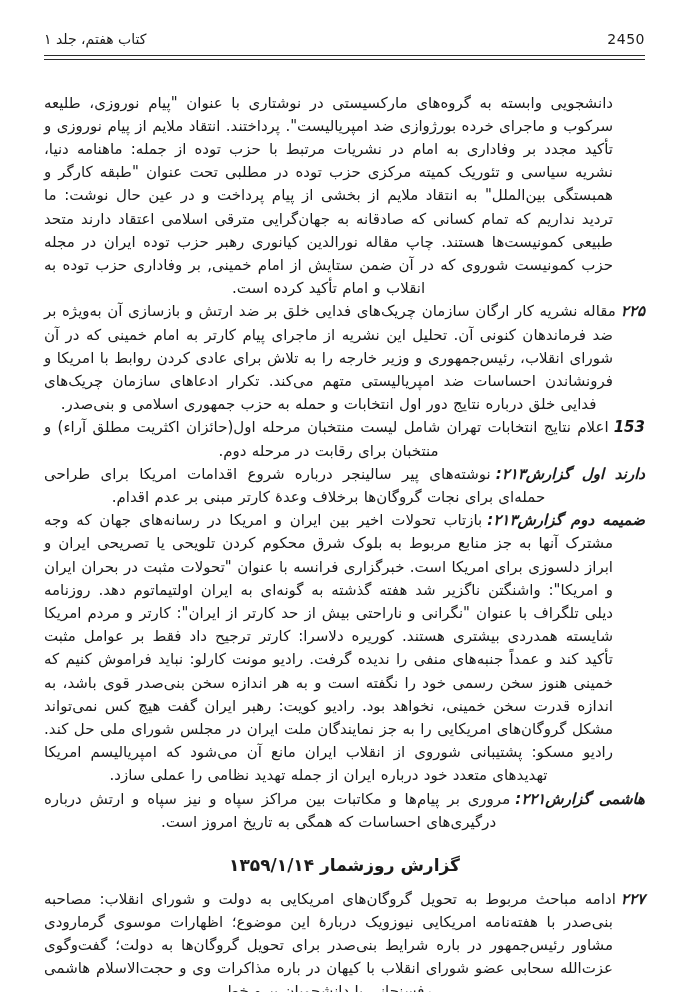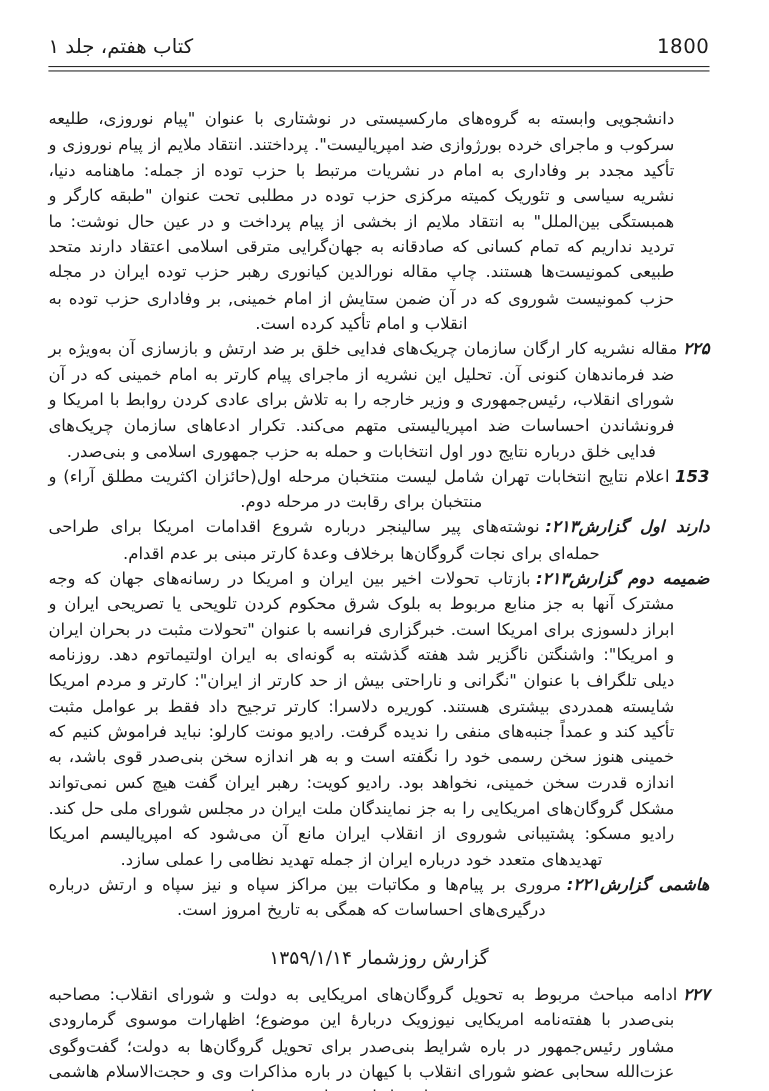--- a/index.html
+++ b/index.html
@@ -15,21 +15,21 @@
     box-sizing: border-box;
     padding: 30px 54px 0 44px;
     overflow: hidden;
   }
   
   .header-row {
     display: flex;
     direction: ltr;
     justify-content: space-between;
     align-items: center;
-    font-size: 18px;
+    font-size: 14px;
     line-height: 1.4;
     padding-bottom: 5px;
   }
   .header-row .book-title { direction: rtl; }
   .header-row .page-number { direction: rtl; letter-spacing: 0.5px; }
   .header-rule {
     height: 3px;
     border-top: 1px solid #2a2a2a;
     border-bottom: 1px solid #2a2a2a;
   }
@@ -50,33 +50,33 @@
     text-indent: -32px;            
   }
   .num, .label {
     font-weight: bold;
     padding-left: 5px;             
     font-style: italic;
   }
   .section-heading {
     margin: 19px 0 9px 0;
     text-align: center;
-    font-weight: normal;
+    font-weight: bold;
     font-size: 17px;
     line-height: 1.5;
   }
 </style>
 </head>
 <body>
 
 <div class="page">
 
   <div class="header-row">
     <span class="book-title">کتاب هفتم، جلد ۱</span>
-    <span class="page-number">1800</span>
+    <span class="page-number">2450</span>
   </div>
   <div class="header-rule"></div>
 
   <div class="body-text">
 
     <p class="para">دانشجویی وابسته به گروه‌های مارکسیستی در نوشتاری با عنوان "پیام نوروزی، طلیعه سرکوب و ماجرای خرده بورژوازی ضد امپریالیست". پرداختند. انتقاد ملایم از پیام نوروزی و تأکید مجدد بر وفاداری به امام در نشریات مرتبط با حزب توده از جمله: ماهنامه دنیا، نشریه سیاسی و تئوریک کمیته مرکزی حزب توده در مطلبی تحت عنوان "طبقه کارگر و همبستگی بین‌الملل" به انتقاد ملایم از بخشی از پیام پرداخت و در عین حال نوشت: ما تردید نداریم که تمام کسانی که صادقانه به جهان‌گرایی مترقی اسلامی اعتقاد دارند متحد طبیعی کمونیست‌ها هستند. چاپ مقاله نورالدین کیانوری رهبر حزب توده ایران در مجله حزب کمونیست شوروی که در آن ضمن ستایش از امام خمینی, بر وفاداری حزب توده به انقلاب و امام تأکید کرده است.</p>
 
     <p class="para hang"><b class="num">۲۲۵</b><span>مقاله نشریه کار ارگان سازمان چریک‌های فدایی خلق بر ضد ارتش و بازسازی آن به‌ویژه بر ضد فرماندهان کنونی آن. تحلیل این نشریه از ماجرای پیام کارتر به امام خمینی که در آن شورای انقلاب، رئیس‌جمهوری و وزیر خارجه را به تلاش برای عادی کردن روابط با امریکا و فرونشاندن احساسات ضد امپریالیستی متهم می‌کند. تکرار ادعاهای سازمان چریک‌های فدایی خلق درباره نتایج دور اول انتخابات و حمله به حزب جمهوری اسلامی و بنی‌صدر.</span></p>
 
     <p class="para hang"><b class="num">153</b><span>اعلام نتایج انتخابات تهران شامل لیست منتخبان مرحله اول(حائزان اکثریت مطلق آراء) و منتخبان برای رقابت در مرحله دوم.</span></p>

